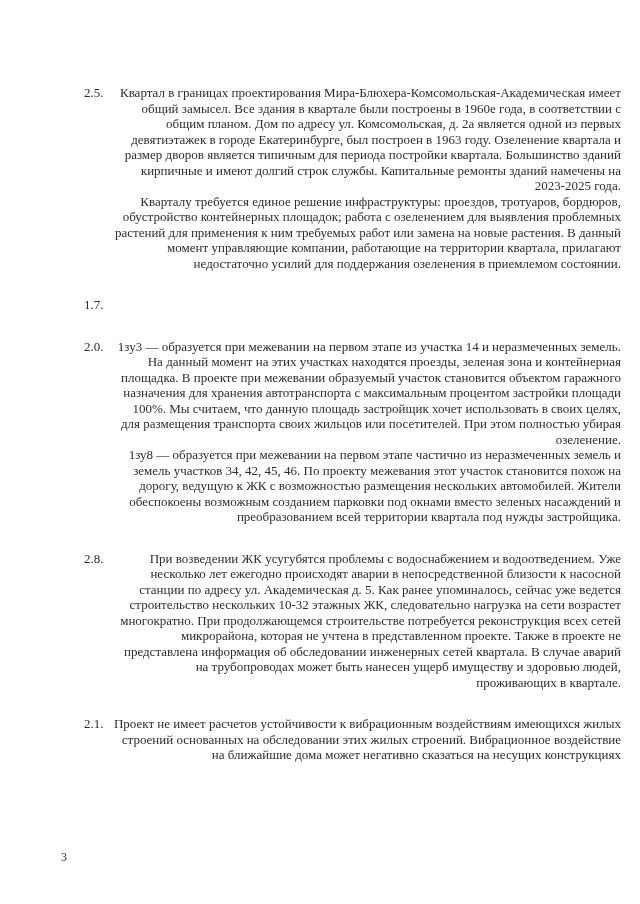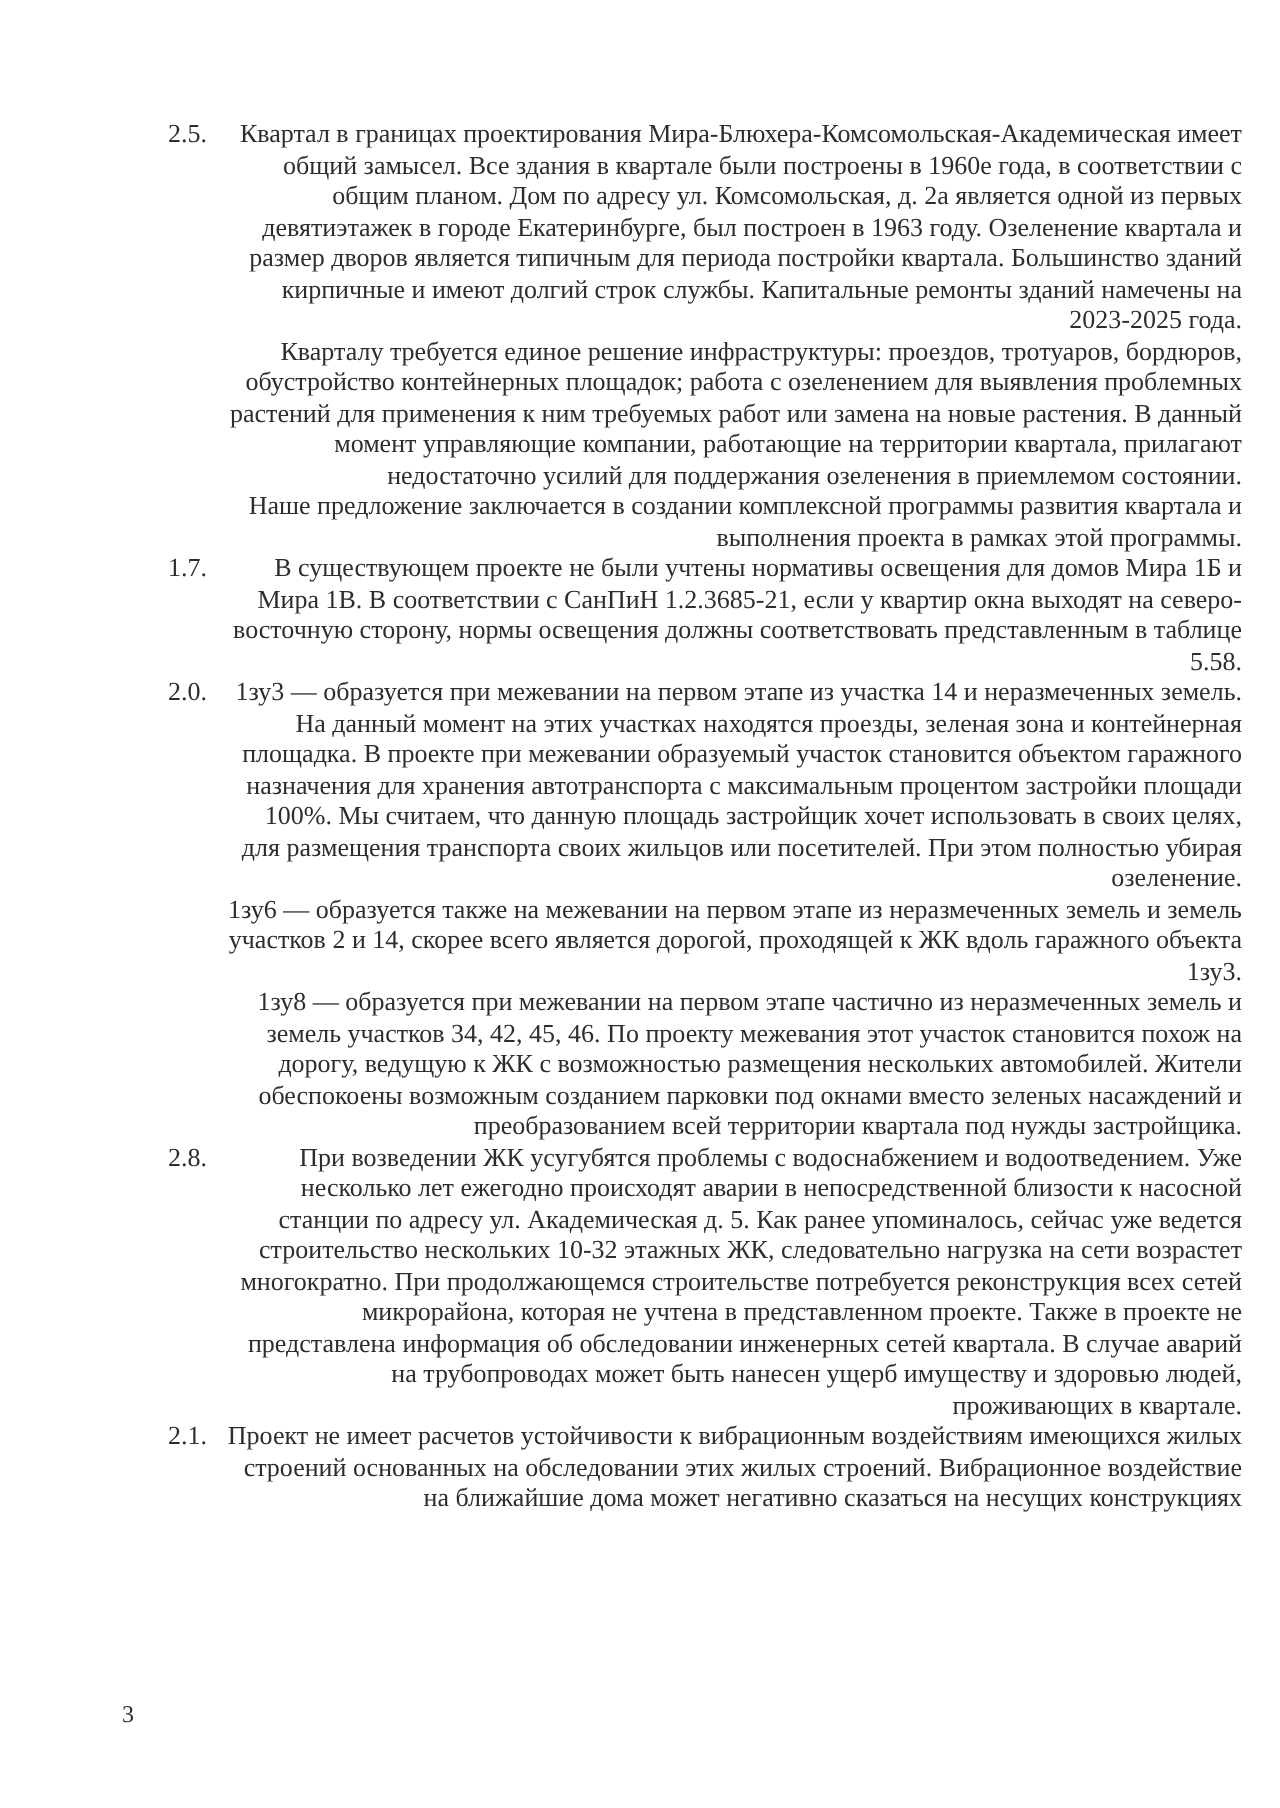--- a/index.html
+++ b/index.html
@@ -25,20 +25,21 @@
     left: 84px;
     top: 59px;
     width: 540px;
     font-size: 13px;
     line-height: 15.5px;
     text-align: left;
   }
   .section-row {
     display: flex;
     align-items: flex-start;
+    margin-top: 26px;
   }
   .section-num {
     width: 29px;
     flex: 0 0 29px;
   }
   .section-body {
     width: 508px;
     flex: 0 0 508px;
     text-align: right;
   }
@@ -58,34 +59,31 @@
 </head>
 <body>
 
 <div class="page">
   <main class="content">
       <section class="section-row">
         <div class="section-num">2.5.</div>
         <div class="section-body">
           <p>Квартал в границах проектирования Мира-Блюхера-Комсомольская-Академическая имеет общий замысел. Все здания в квартале были построены в 1960е года, в соответствии с общим планом. Дом по адресу ул. Комсомольская, д. 2а является одной из первых девятиэтажек в городе Екатеринбурге, был построен в 1963 году. Озеленение квартала и размер дворов является типичным для периода постройки квартала. Большинство зданий кирпичные и имеют долгий строк службы. Капитальные ремонты зданий намечены на 2023-2025 года.</p>
           <p>Кварталу требуется единое решение инфраструктуры: проездов, тротуаров, бордюров, обустройство контейнерных площадок; работа с озеленением для выявления проблемных растений для применения к ним требуемых работ или замена на новые растения. В данный момент управляющие компании, работающие на территории квартала, прилагают недостаточно усилий для поддержания озеленения в приемлемом состоянии.</p>
-          <p>Наше предложение заключается в создании комплексной программы развития квартала и выполнения проекта в рамках этой программы.</p>
         </div>
       </section>
       <section class="section-row">
         <div class="section-num">1.7.</div>
         <div class="section-body">
-          <p>В существующем проекте не были учтены нормативы освещения для домов Мира 1Б и Мира 1В. В соответствии с СанПиН 1.2.3685-21, если у квартир окна выходят на северо-восточную сторону, нормы освещения должны соответствовать представленным в таблице 5.58.</p>
         </div>
       </section>
       <section class="section-row">
         <div class="section-num">2.0.</div>
         <div class="section-body">
           <p>1зу3 — образуется при межевании на первом этапе из участка 14 и неразмеченных земель. На данный момент на этих участках находятся проезды, зеленая зона и контейнерная площадка. В проекте при межевании образуемый участок становится объектом гаражного назначения для хранения автотранспорта с максимальным процентом застройки площади 100%. Мы считаем, что данную площадь застройщик хочет использовать в своих целях, для размещения транспорта своих жильцов или посетителей. При этом полностью убирая озеленение.</p>
-          <p>1зу6 — образуется также на межевании на первом этапе из неразмеченных земель и земель участков 2 и 14, скорее всего является дорогой, проходящей к ЖК вдоль гаражного объекта 1зу3.</p>
           <p>1зу8 — образуется при межевании на первом этапе частично из неразмеченных земель и земель участков 34, 42, 45, 46. По проекту межевания этот участок становится похож на дорогу, ведущую к ЖК с возможностью размещения нескольких автомобилей. Жители обеспокоены возможным созданием парковки под окнами вместо зеленых насаждений и преобразованием всей территории квартала под нужды застройщика.</p>
         </div>
       </section>
       <section class="section-row">
         <div class="section-num">2.8.</div>
         <div class="section-body">
           <p>При возведении ЖК усугубятся проблемы с водоснабжением и водоотведением. Уже несколько лет ежегодно происходят аварии в непосредственной близости к насосной станции по адресу ул. Академическая д. 5. Как ранее упоминалось, сейчас уже ведется строительство нескольких 10-32 этажных ЖК, следовательно нагрузка на сети возрастет многократно. При продолжающемся строительстве потребуется реконструкция всех сетей микрорайона, которая не учтена в представленном проекте. Также в проекте не представлена информация об обследовании инженерных сетей квартала. В случае аварий на трубопроводах может быть нанесен ущерб имуществу и здоровью людей, проживающих в квартале.</p>
         </div>
       </section>
       <section class="section-row">

